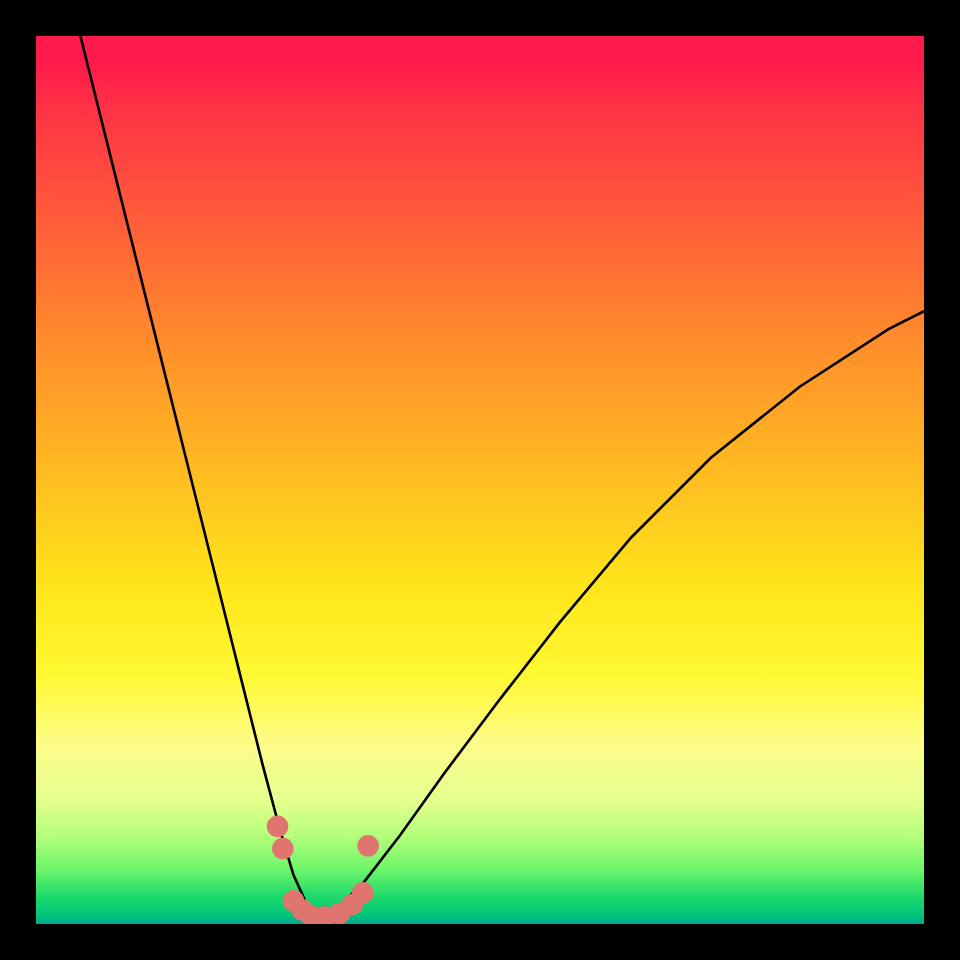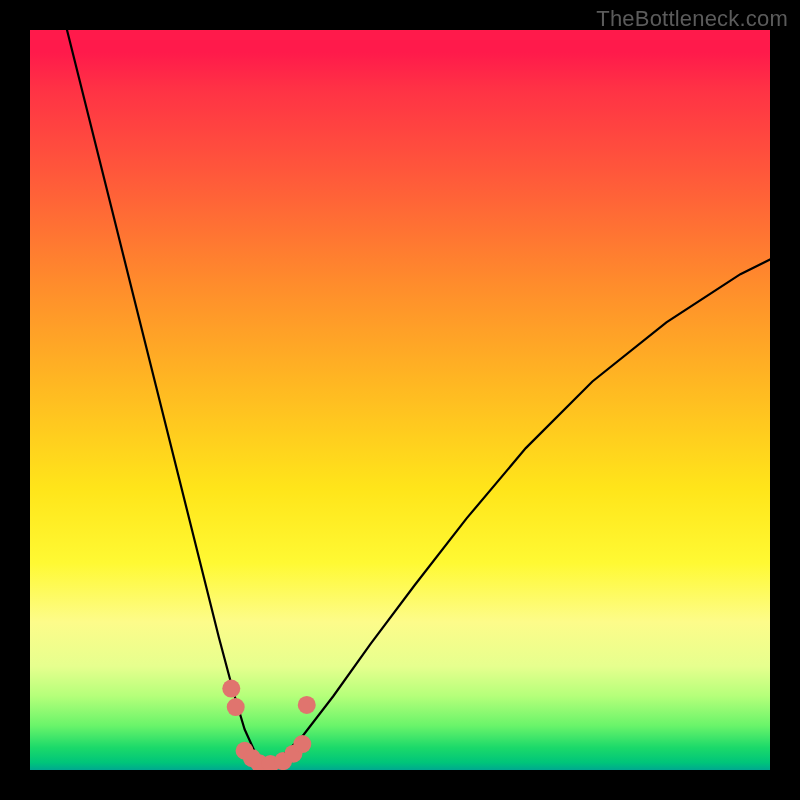--- a/index.html
+++ b/index.html
@@ -56,21 +56,20 @@
     position: absolute;
     inset: 0;
     width: 100%;
     height: 100%;
   }
 </style>
 </head>
 <body>
 
 <div class="frame">
-  <div class="watermark">TheBottleneck.com</div>
 
   <div class="plot-area">
     <div class="gradient"></div>
 
     <svg class="svg-layer" viewBox="0 0 740 740" preserveAspectRatio="none">
       <path id="left-arm" fill="none" stroke-width="2.2" stroke-linecap="round" d="M37.00 0.00 L59.20 88.80 L81.40 177.60 L103.60 266.40 L125.80 355.20 L148.00 444.00 L170.20 532.80 L188.70 606.80 L203.50 662.30 L214.60 699.30 L225.70 723.72 L236.80 736.30" stroke="#000000"></path>
       <path id="right-arm" fill="none" stroke-width="2.2" stroke-linecap="round" d="M236.80 736.30 L251.60 726.68 L273.80 704.48 L303.40 666.00 L340.40 614.20 L384.80 555.00 L436.60 488.40 L495.80 418.10 L562.40 351.50 L636.40 292.30 L710.40 244.20 L740.00 229.40" stroke="#000000"></path>
       <g id="markers">
           <circle cx="201.28" cy="658.60" r="9" fill="#e0746e"></circle>
           <circle cx="205.72" cy="677.10" r="9" fill="#e0746e"></circle>

